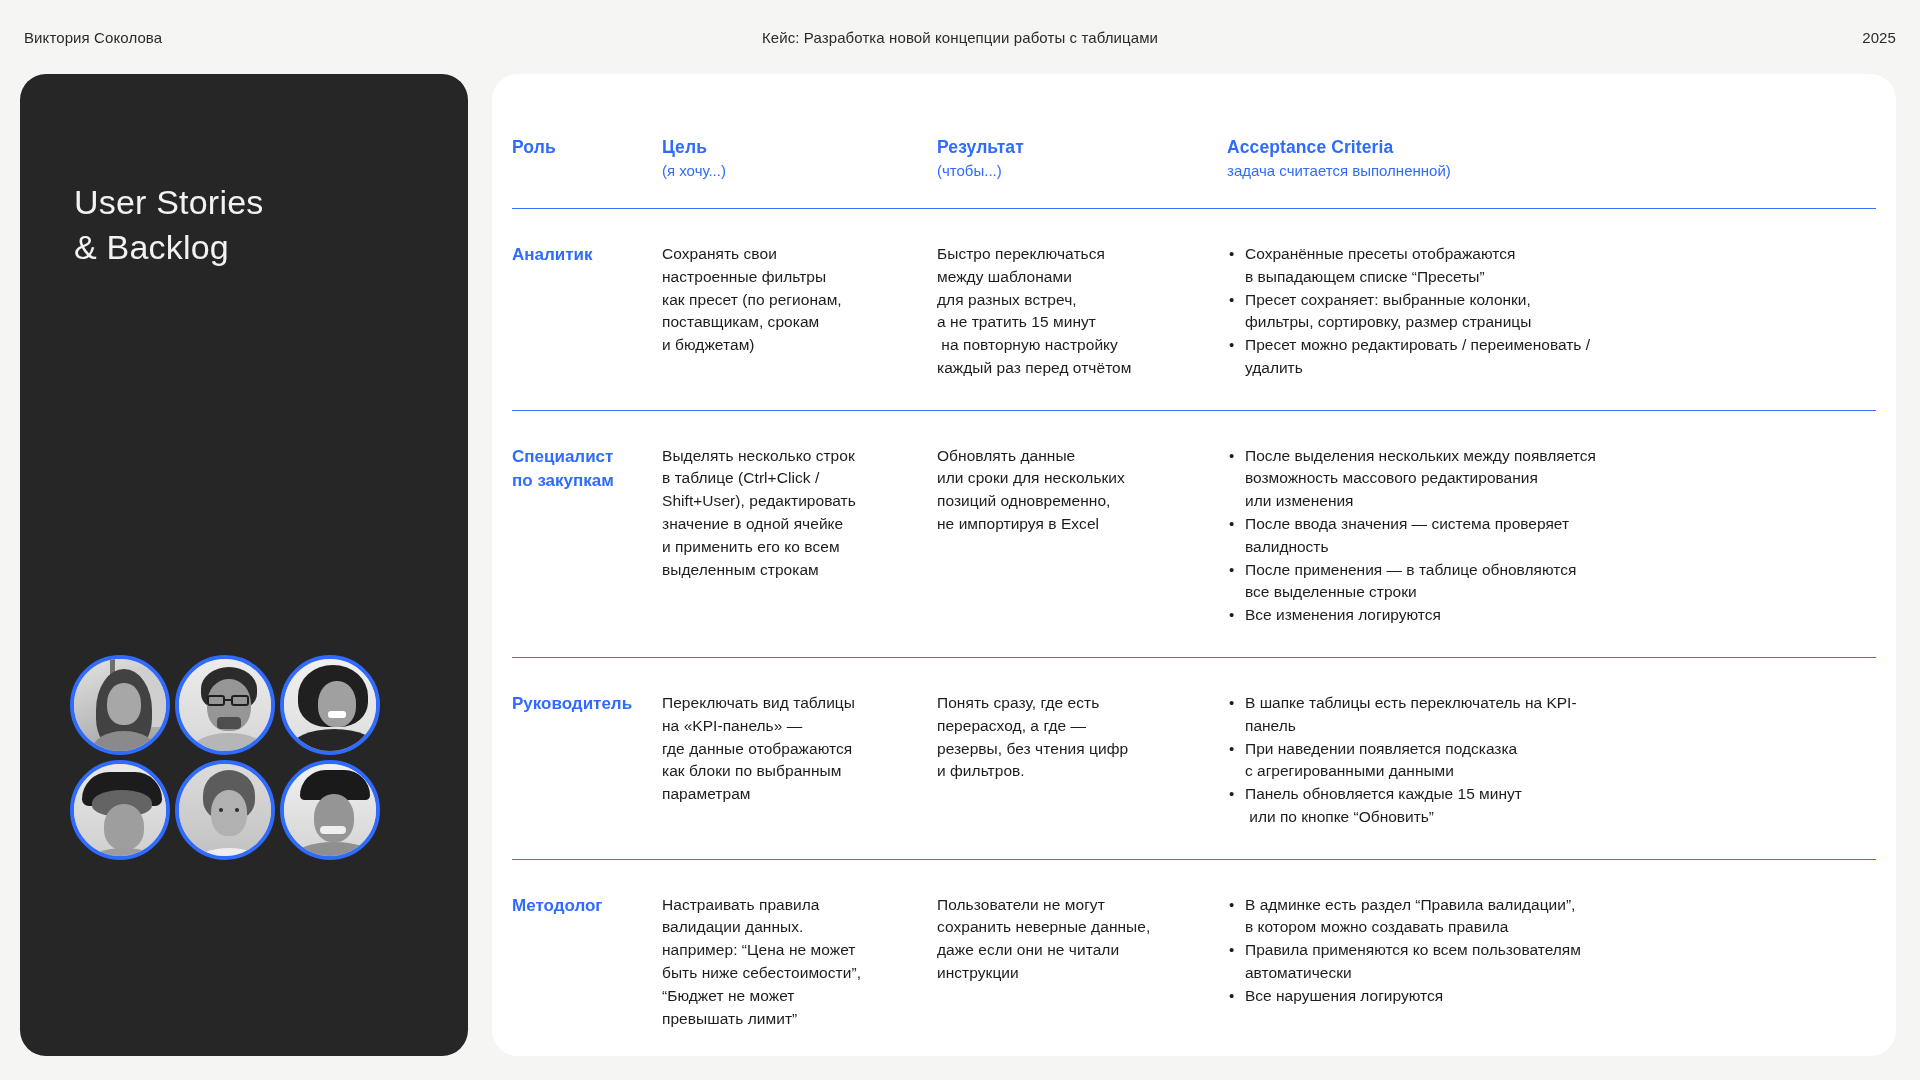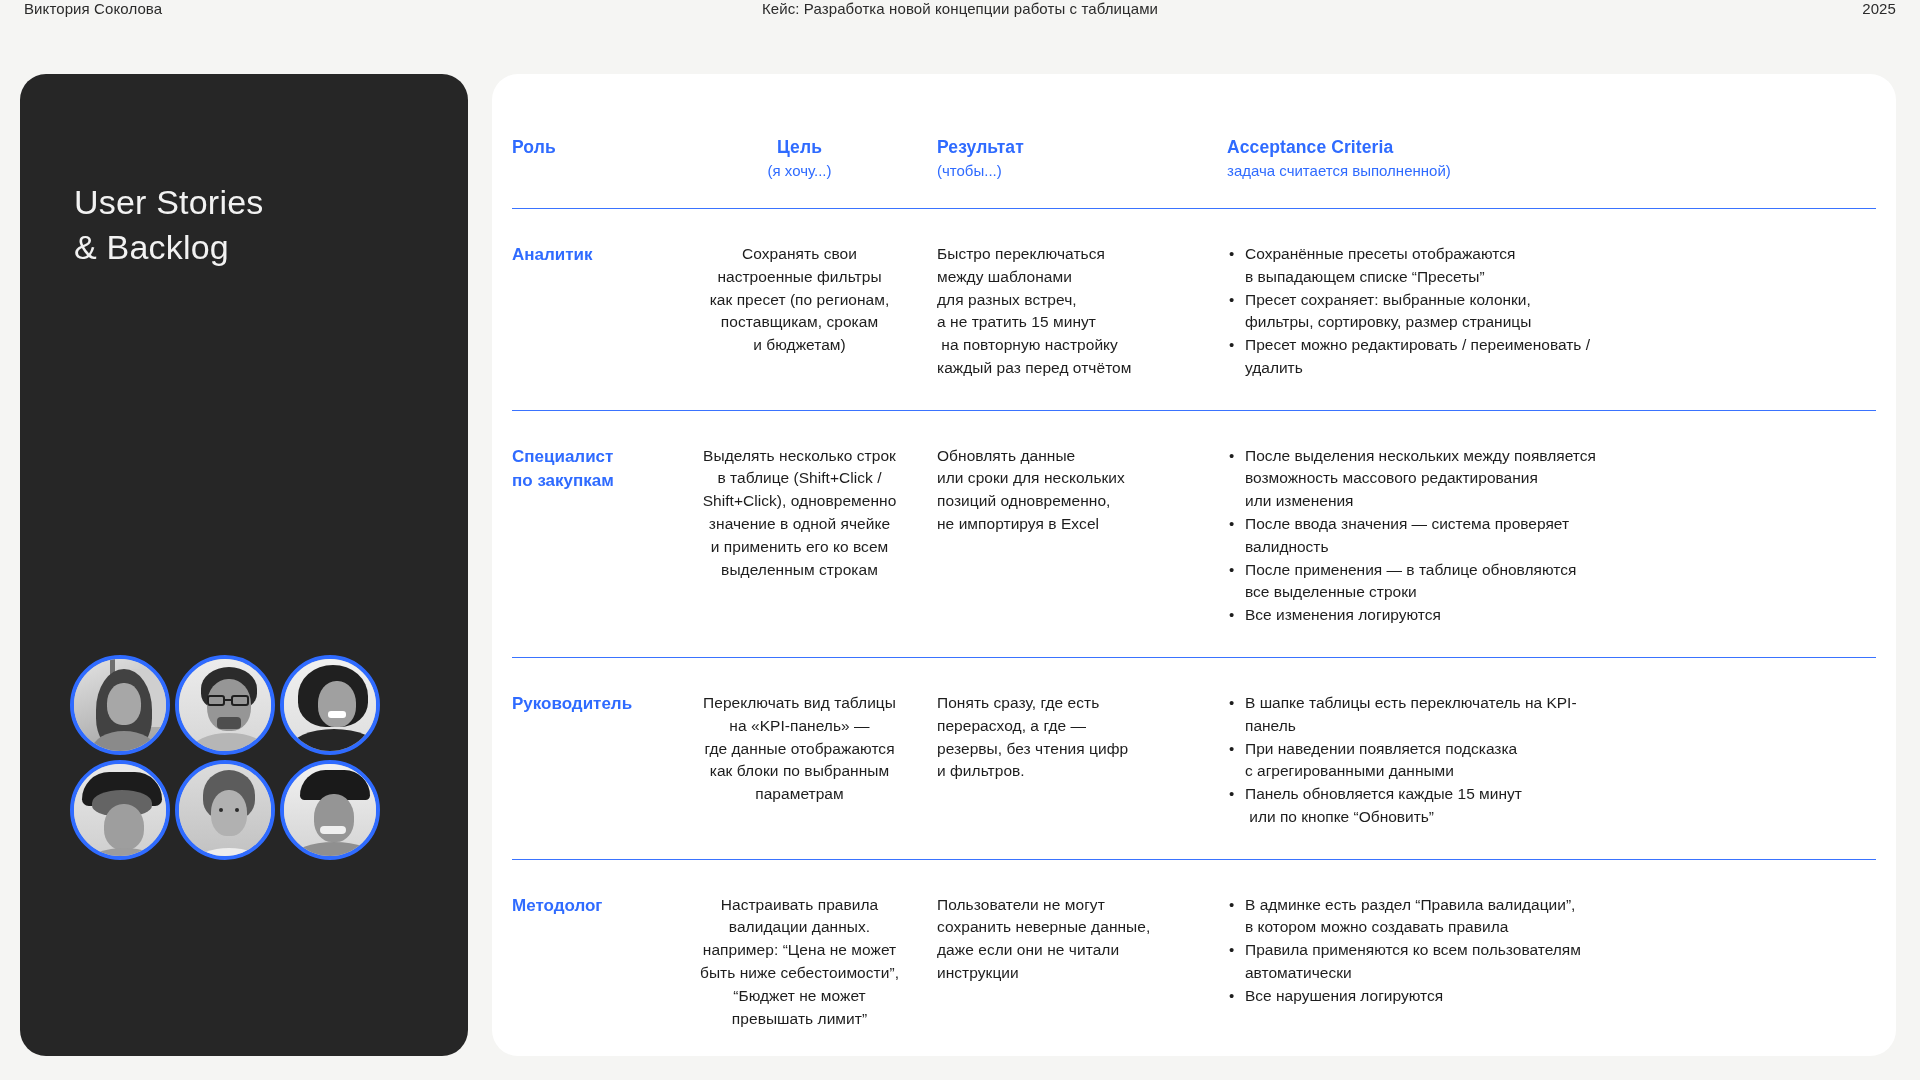--- a/index.html
+++ b/index.html
@@ -19,21 +19,21 @@
     background: #f5f5f3;
   }
 
   
   .topbar {
     position: absolute;
     top: 0; left: 0;
     width: 1920px;
     height: 46px;
     display: flex;
-    align-items: flex-start;
+    align-items: flex-end;
     padding: 0 24px;
     font-size: 15px;
     color: #2b2b2b;
     letter-spacing: 0.1px;
     gap: 28px;
   }
   .topbar-left  { flex: 0 0 auto; }
   .topbar-center{
     position: absolute;
     left: 0; right: 0;
@@ -131,21 +131,21 @@
     width: 1364px;
   }
 
   .row {
     display: flex;
     width: 1364px;
     padding: 0;
   }
 
   .col-role   { width: 150px; flex: 0 0 150px; }
-  .col-goal   { width: 275px; flex: 0 0 275px; text-align: center; }
+  .col-goal   { width: 275px; flex: 0 0 275px; }
   .col-result { width: 290px; flex: 0 0 290px; }
   .col-ac     { flex: 1 1 auto; }
 
   
   .head-row {
     padding-top: 60px;
     padding-bottom: 26px;
   }
   .head-title {
     color: #2f6bff;
@@ -370,22 +370,22 @@
 
       <div class="row body-row">
         <div class="col-role">
           <div class="role-name">
             <span>Специалист</span>
             <span>по закупкам</span>
           </div>
         </div>
         <div class="col-goal cell-text">
           <span>Выделять несколько строк</span>
-          <span>в таблице (Shift+Click /</span>
-          <span>Shift+Click), одновременно</span>
+          <span>в таблице (Ctrl+Click /</span>
+          <span>Shift+User), редактировать</span>
           <span>значение в одной ячейке</span>
           <span>и применить его ко всем</span>
           <span>выделенным строкам</span>
         </div>
         <div class="col-result cell-text">
           <span>Обновлять данные</span>
           <span>или сроки для нескольких</span>
           <span>позиций одновременно,</span>
           <span>не импортируя в Excel</span>
         </div>

